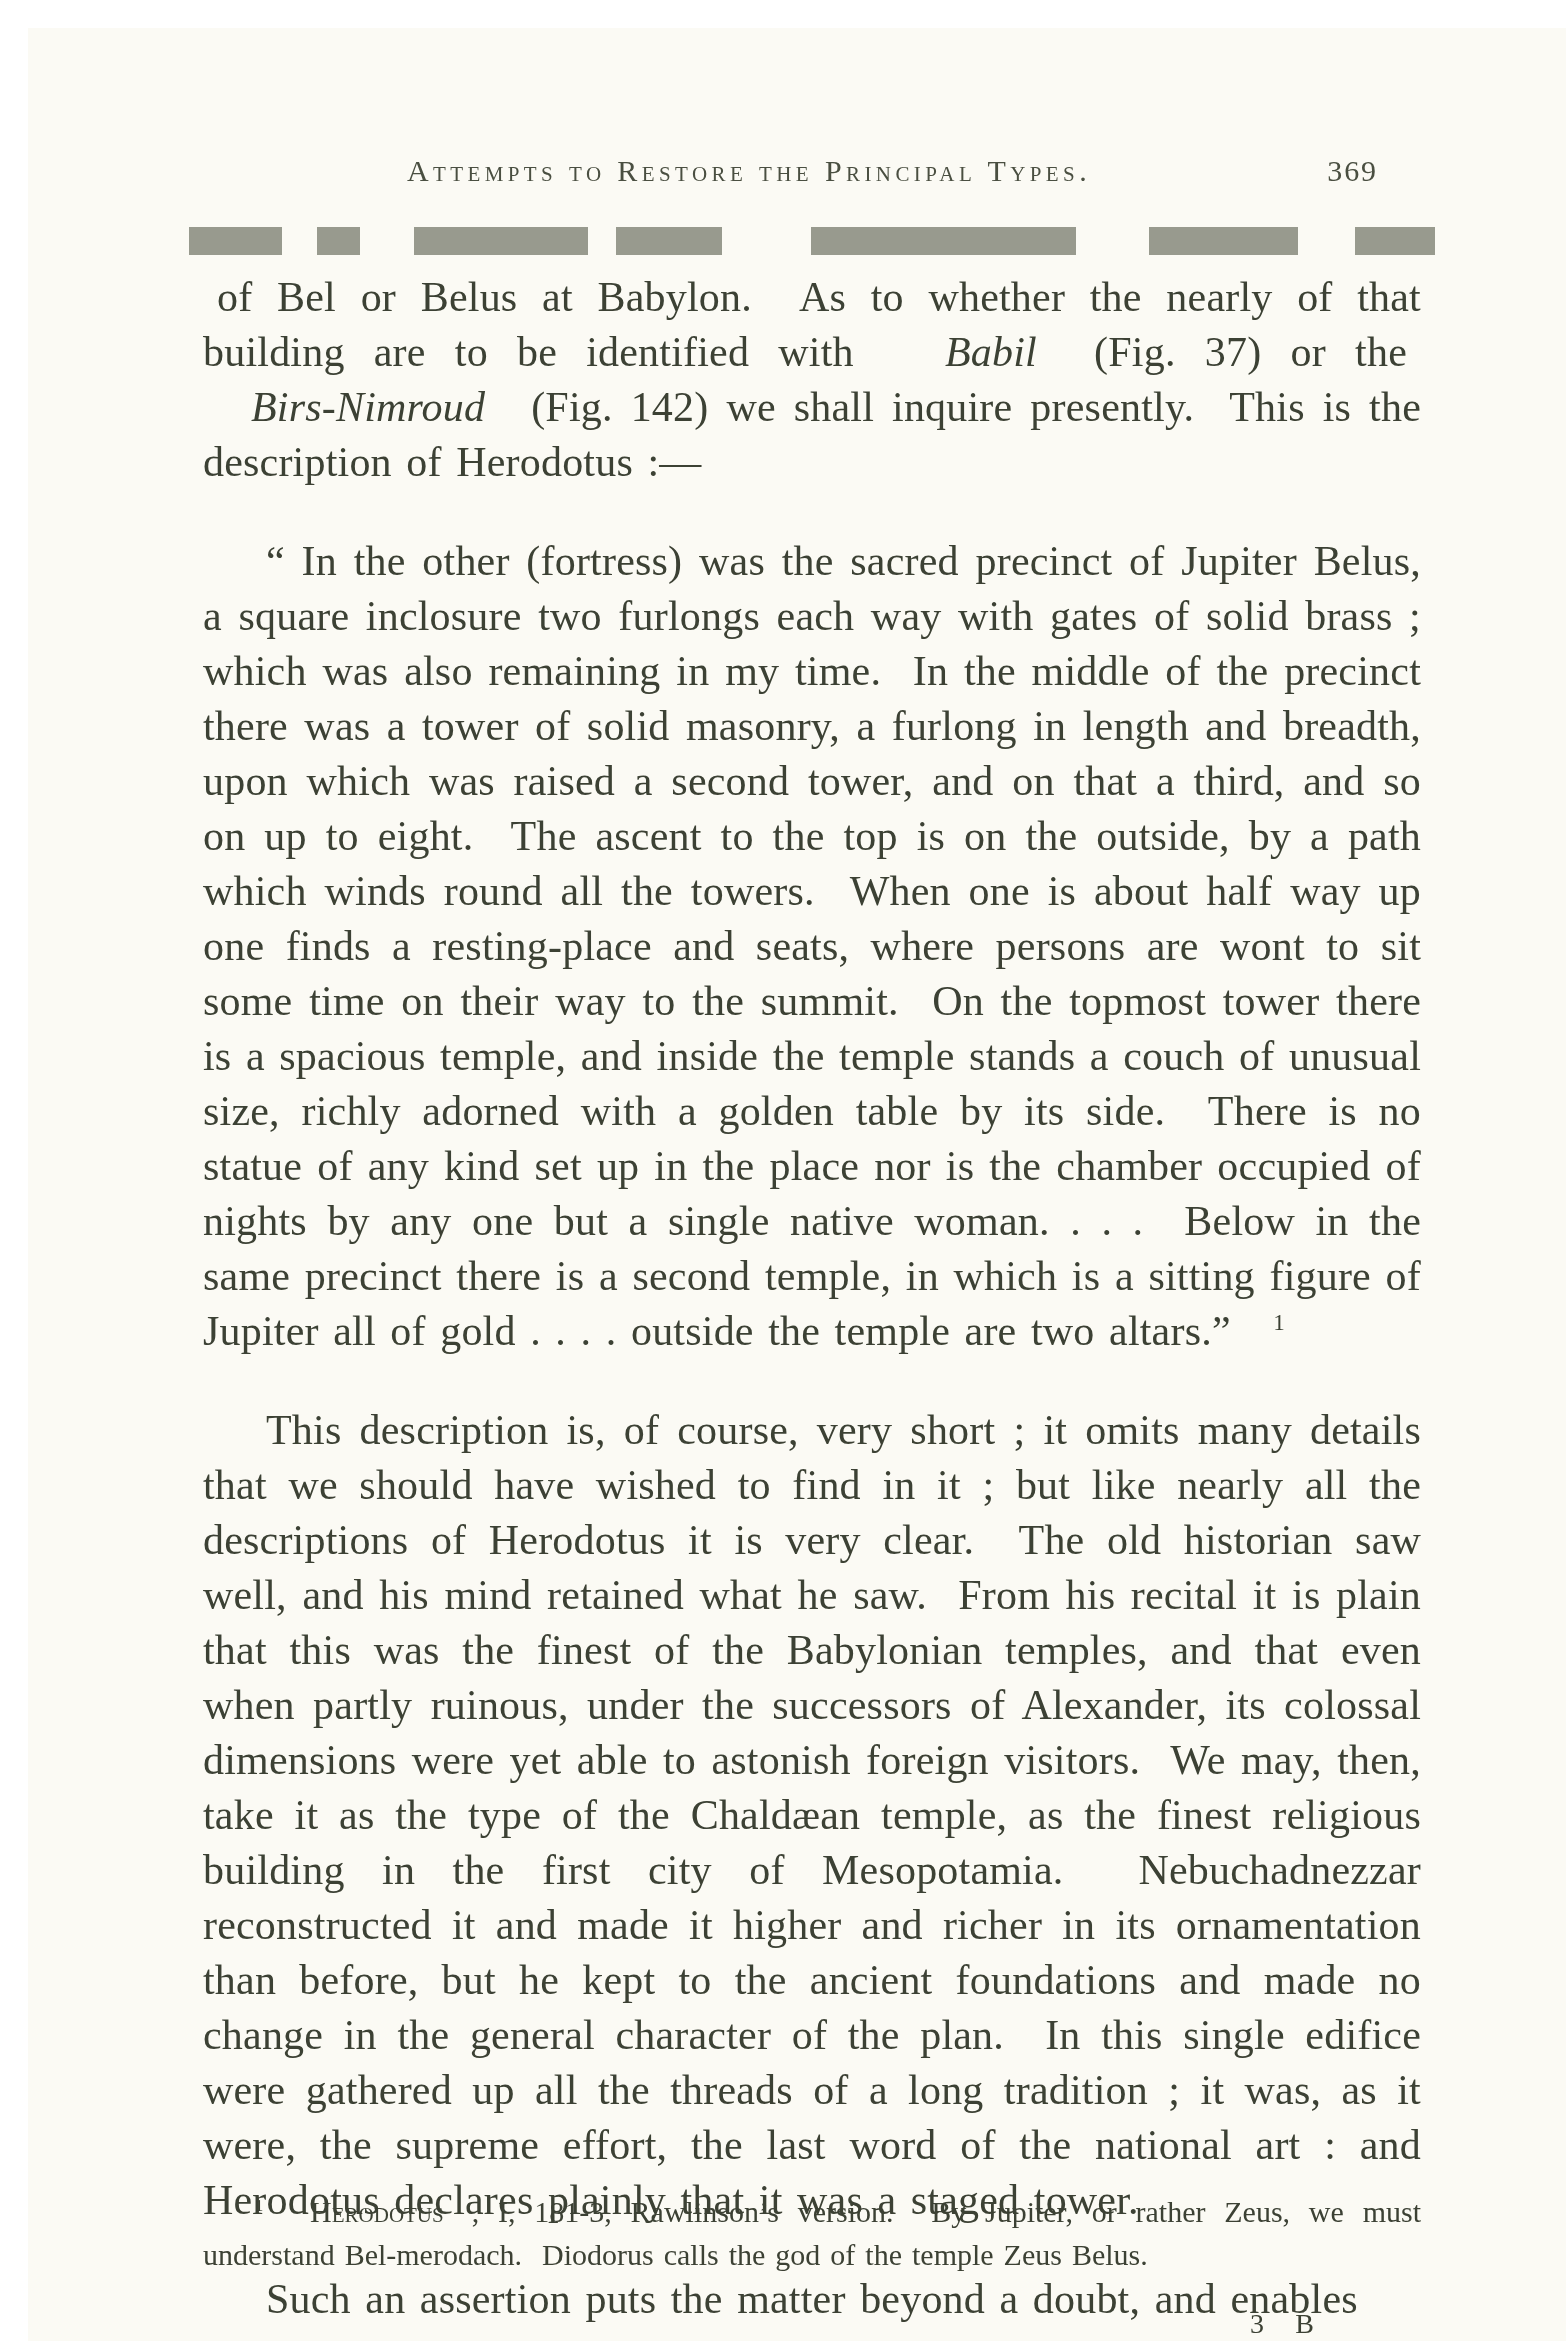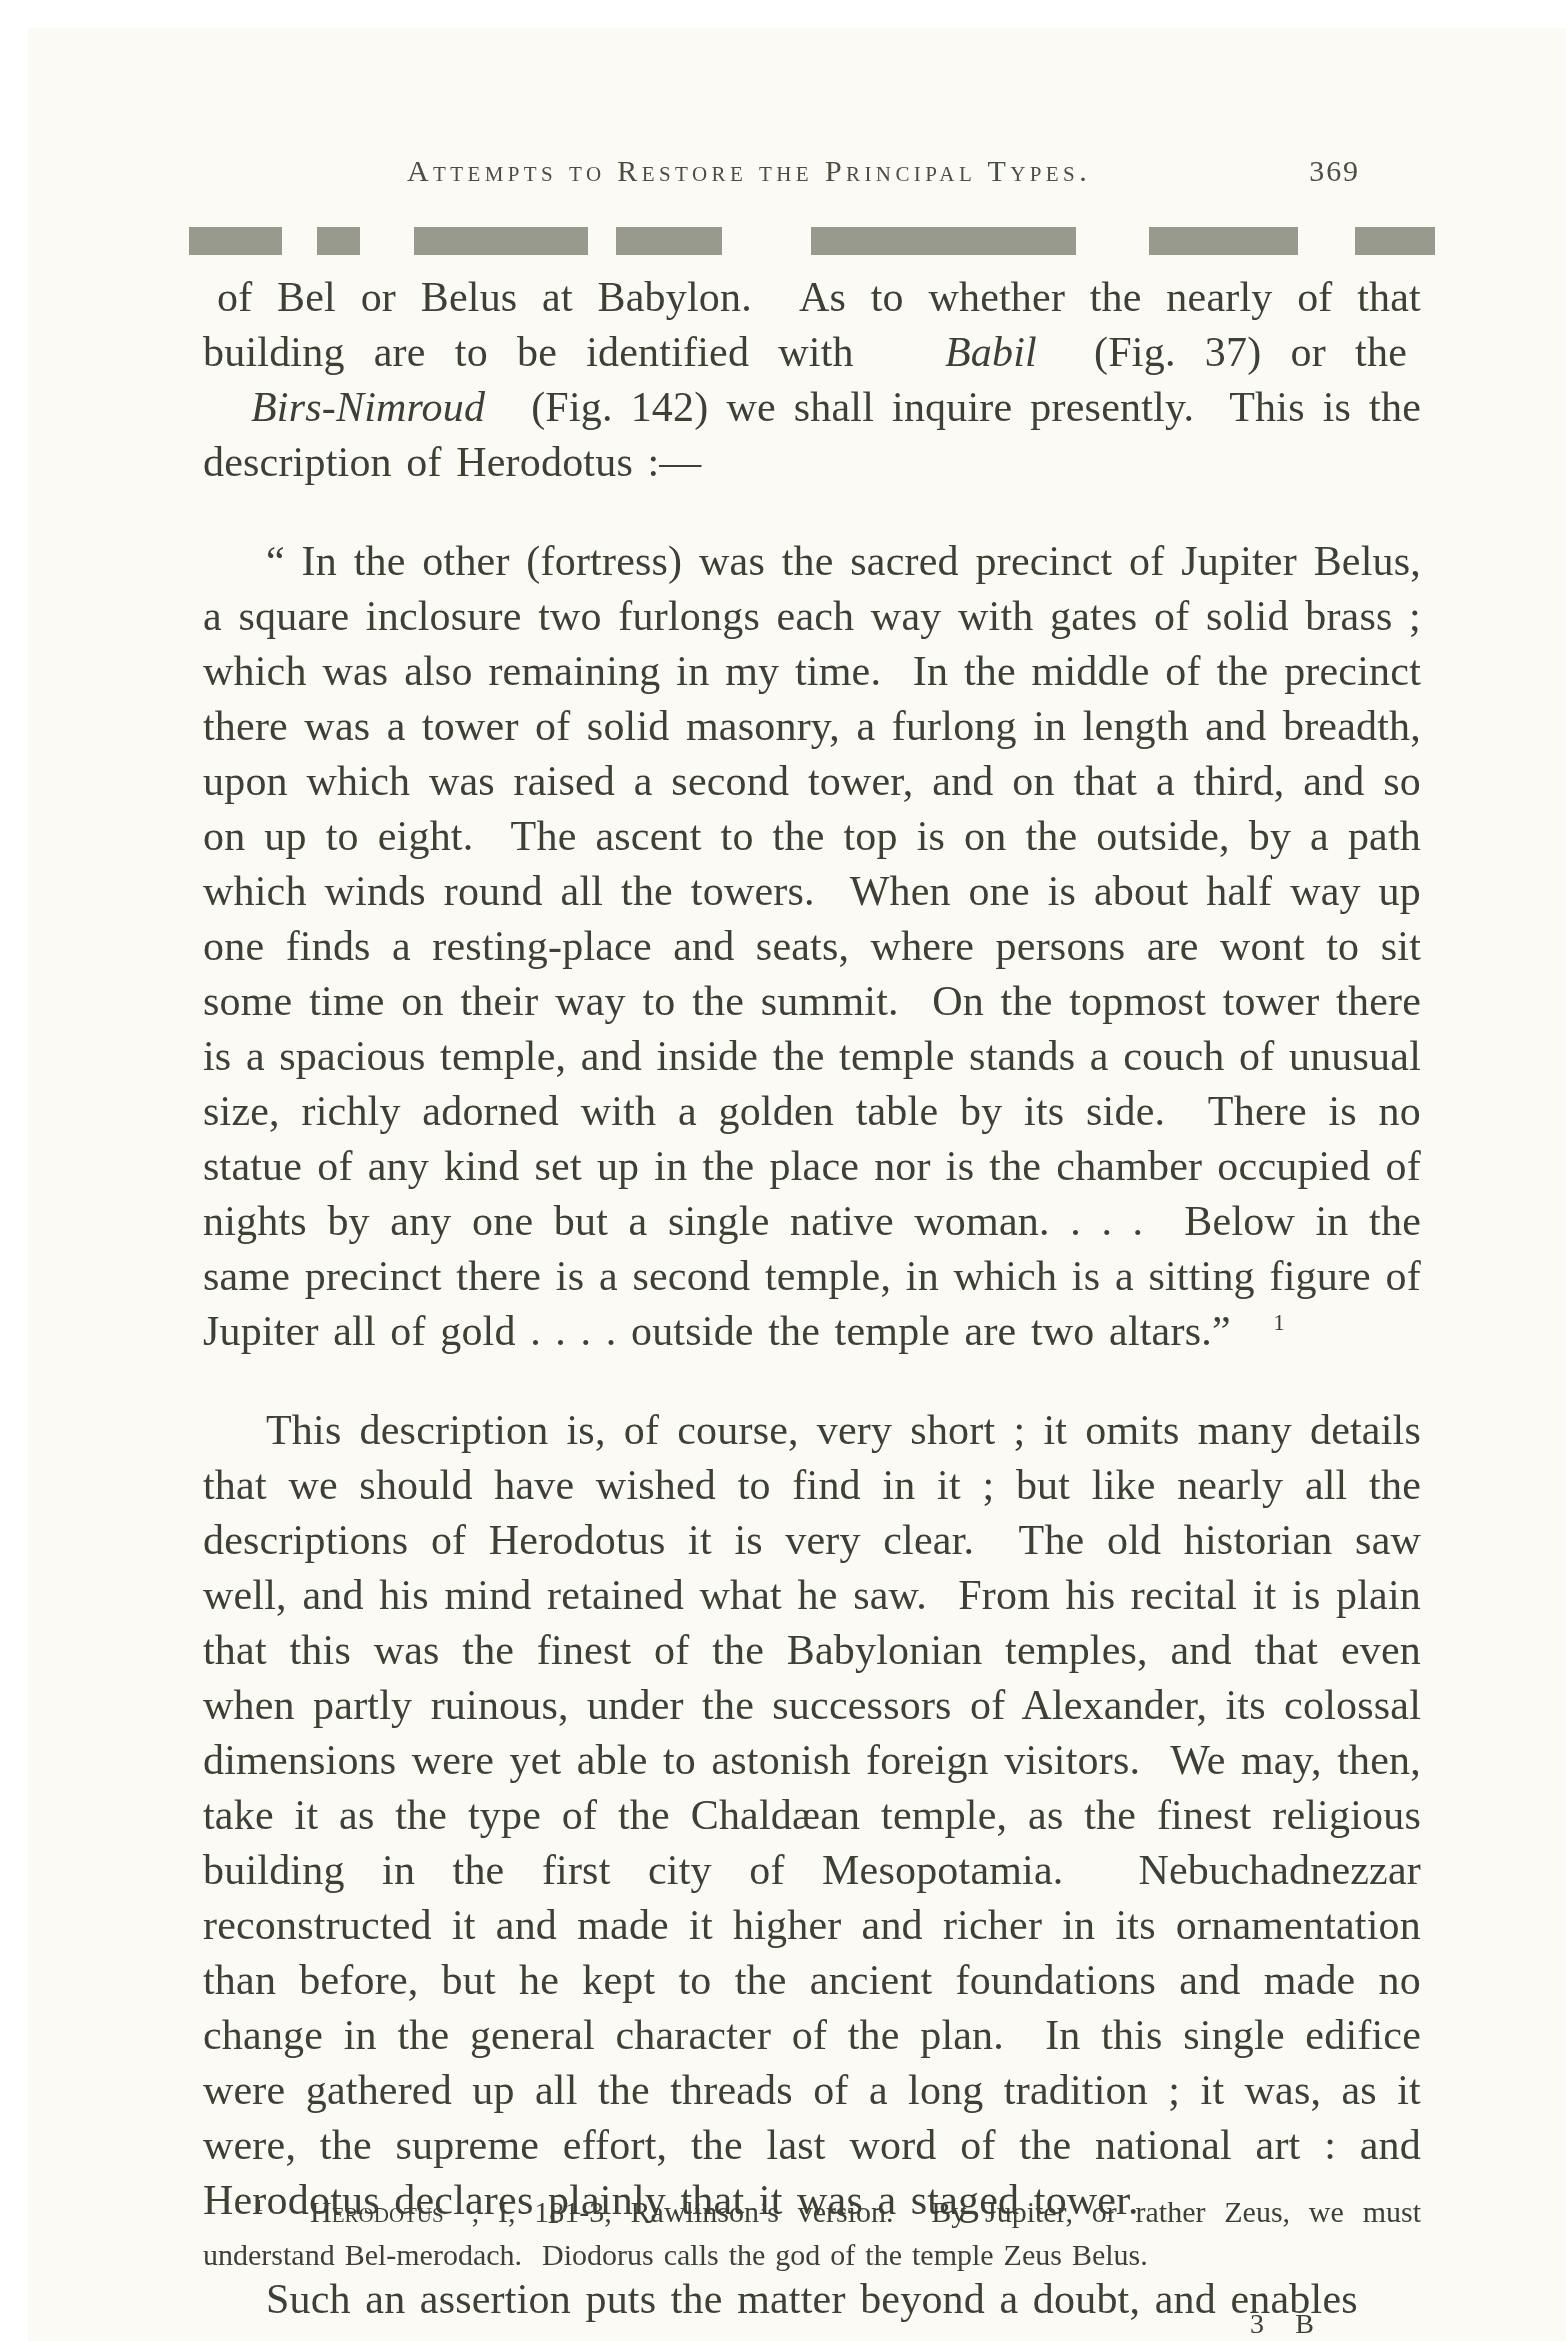--- a/index.html
+++ b/index.html
@@ -21,21 +21,21 @@
     top: 112px; left: 147px; width: 1274px;
     text-align: center;
     padding-right: 140px;
     font-variant: small-caps;
     font-size: 30px;
     letter-spacing: 4.4px;
     color: var(--ink-light, #4a4f41);
   }
   .page-number {
     position: absolute;
-    top: 0; right: 75px;
+    top: 0; right: 57px;
     font-variant: normal;
     letter-spacing: 1.9px;
     font-size: 30px;
   }
 
   
   .head-rule {
     position: absolute;
     top: 185px; left: 147px; width: 1274px;
     display: flex; align-items: flex-start;

